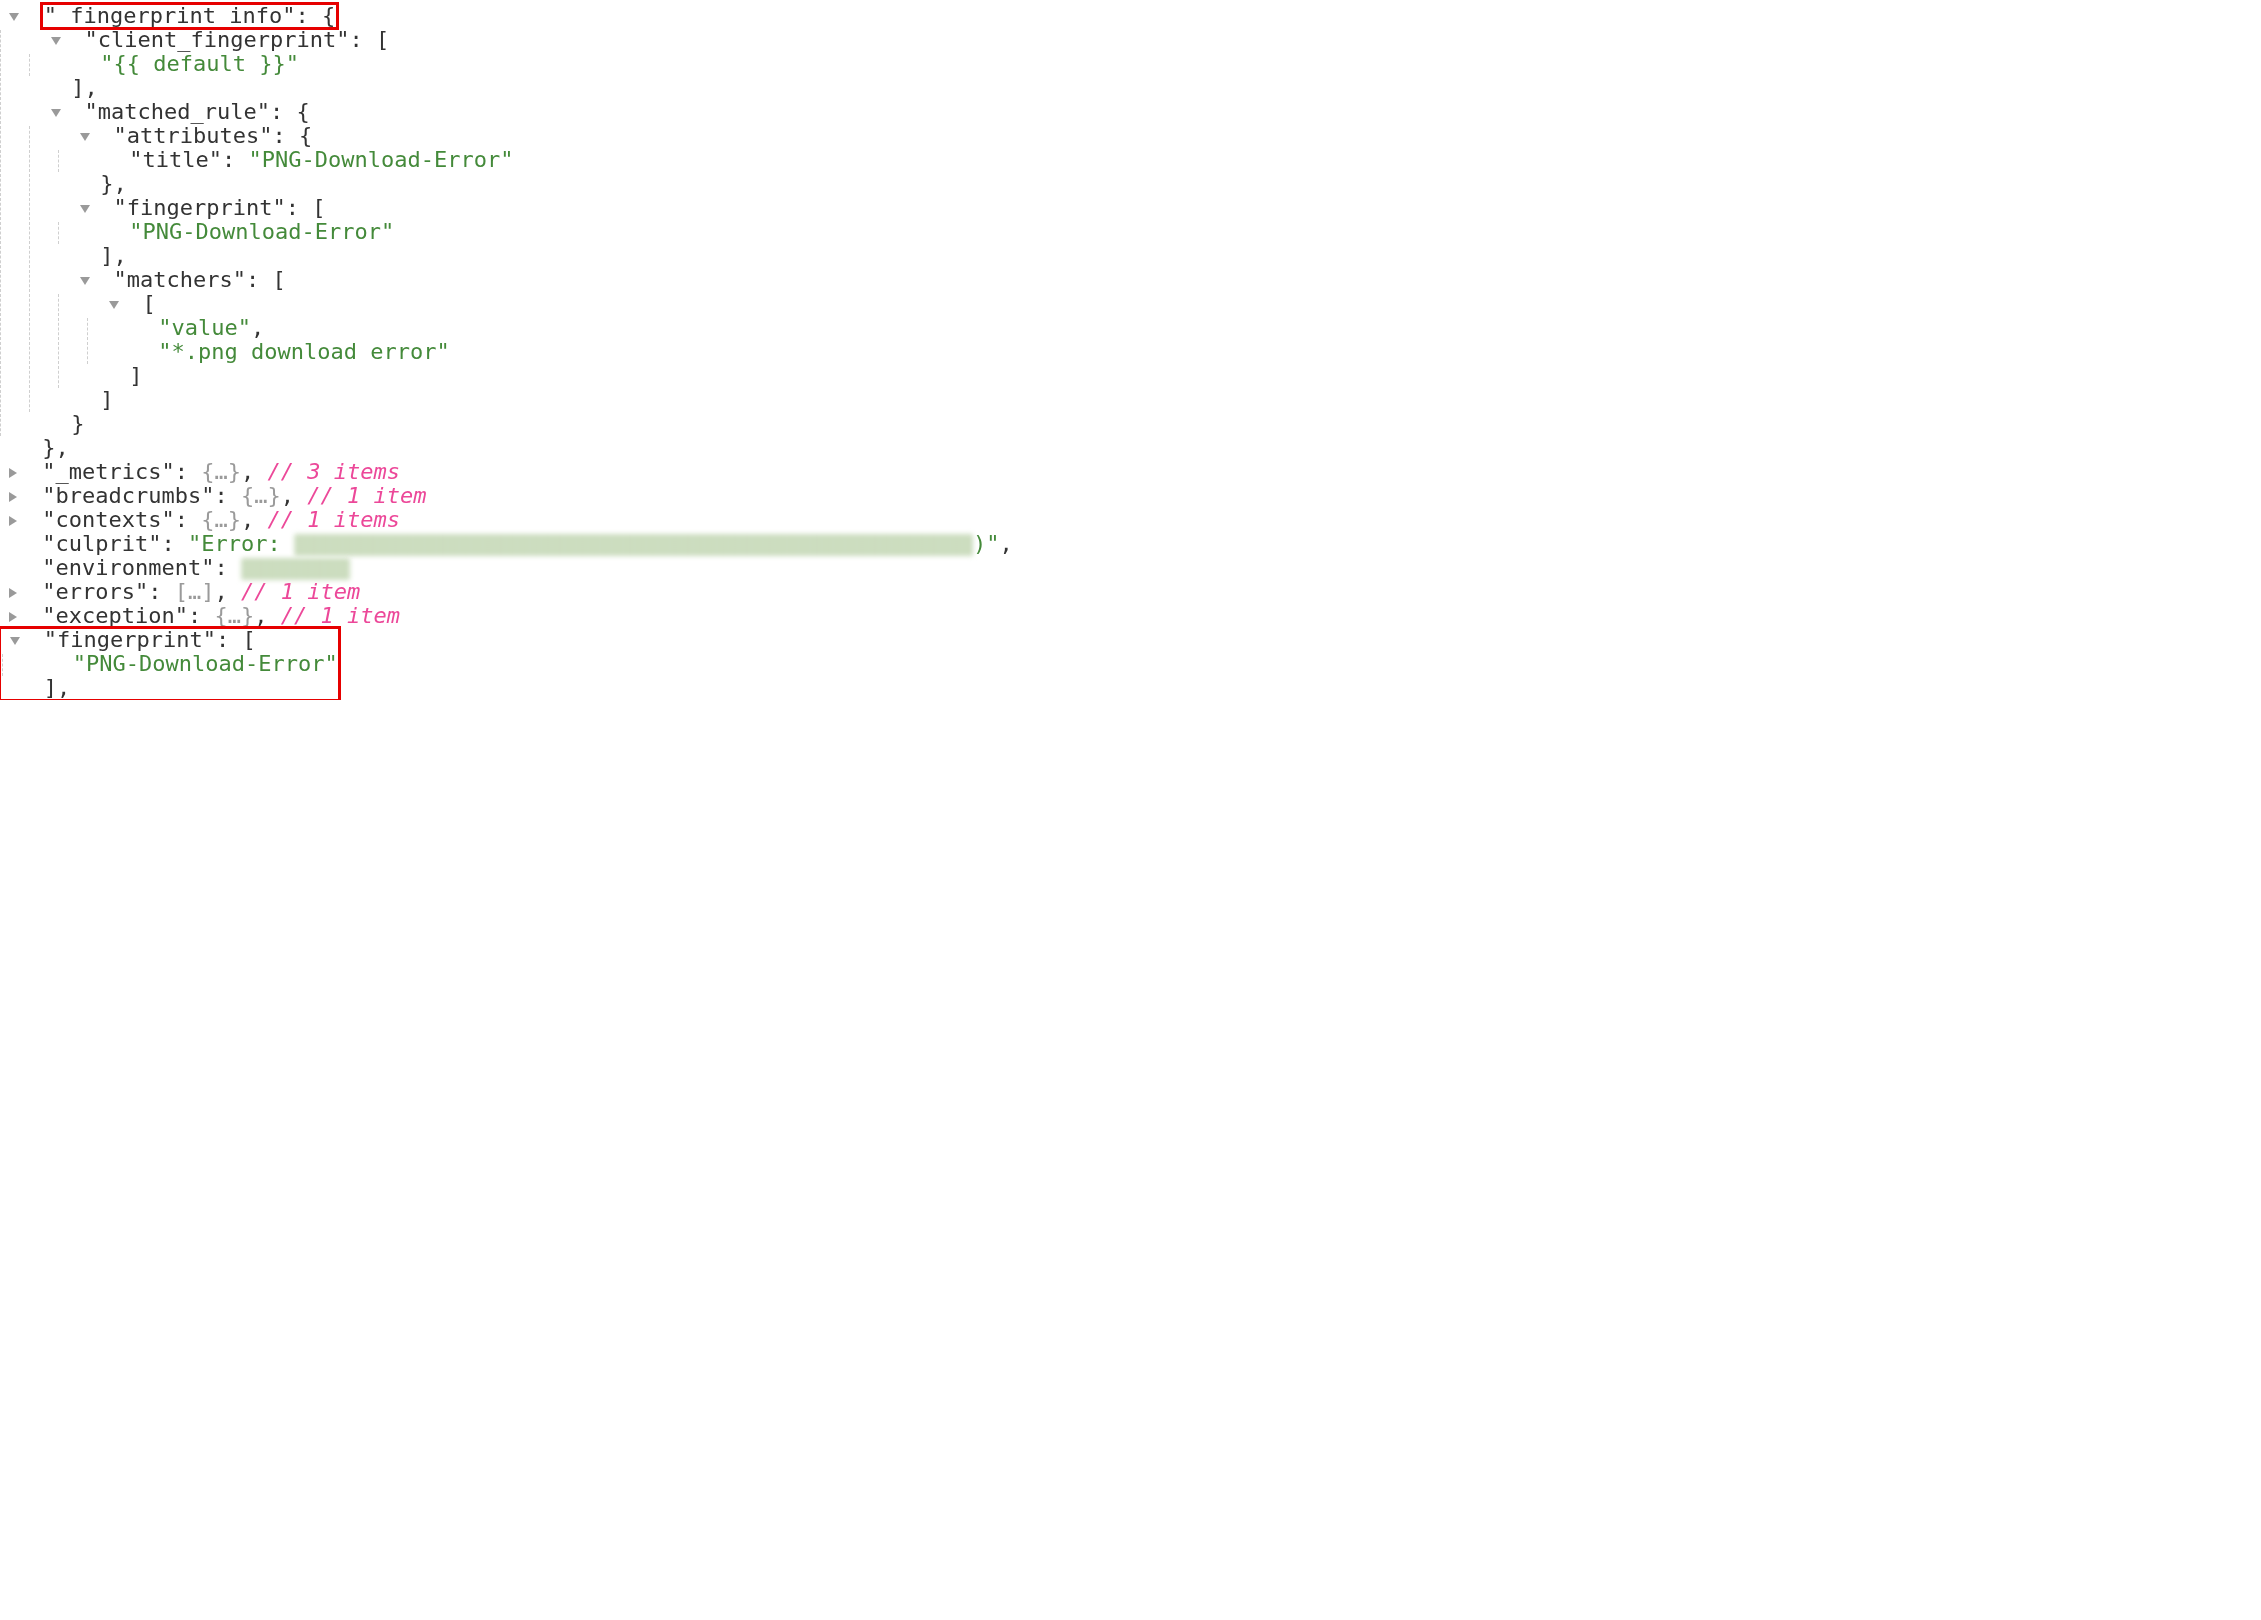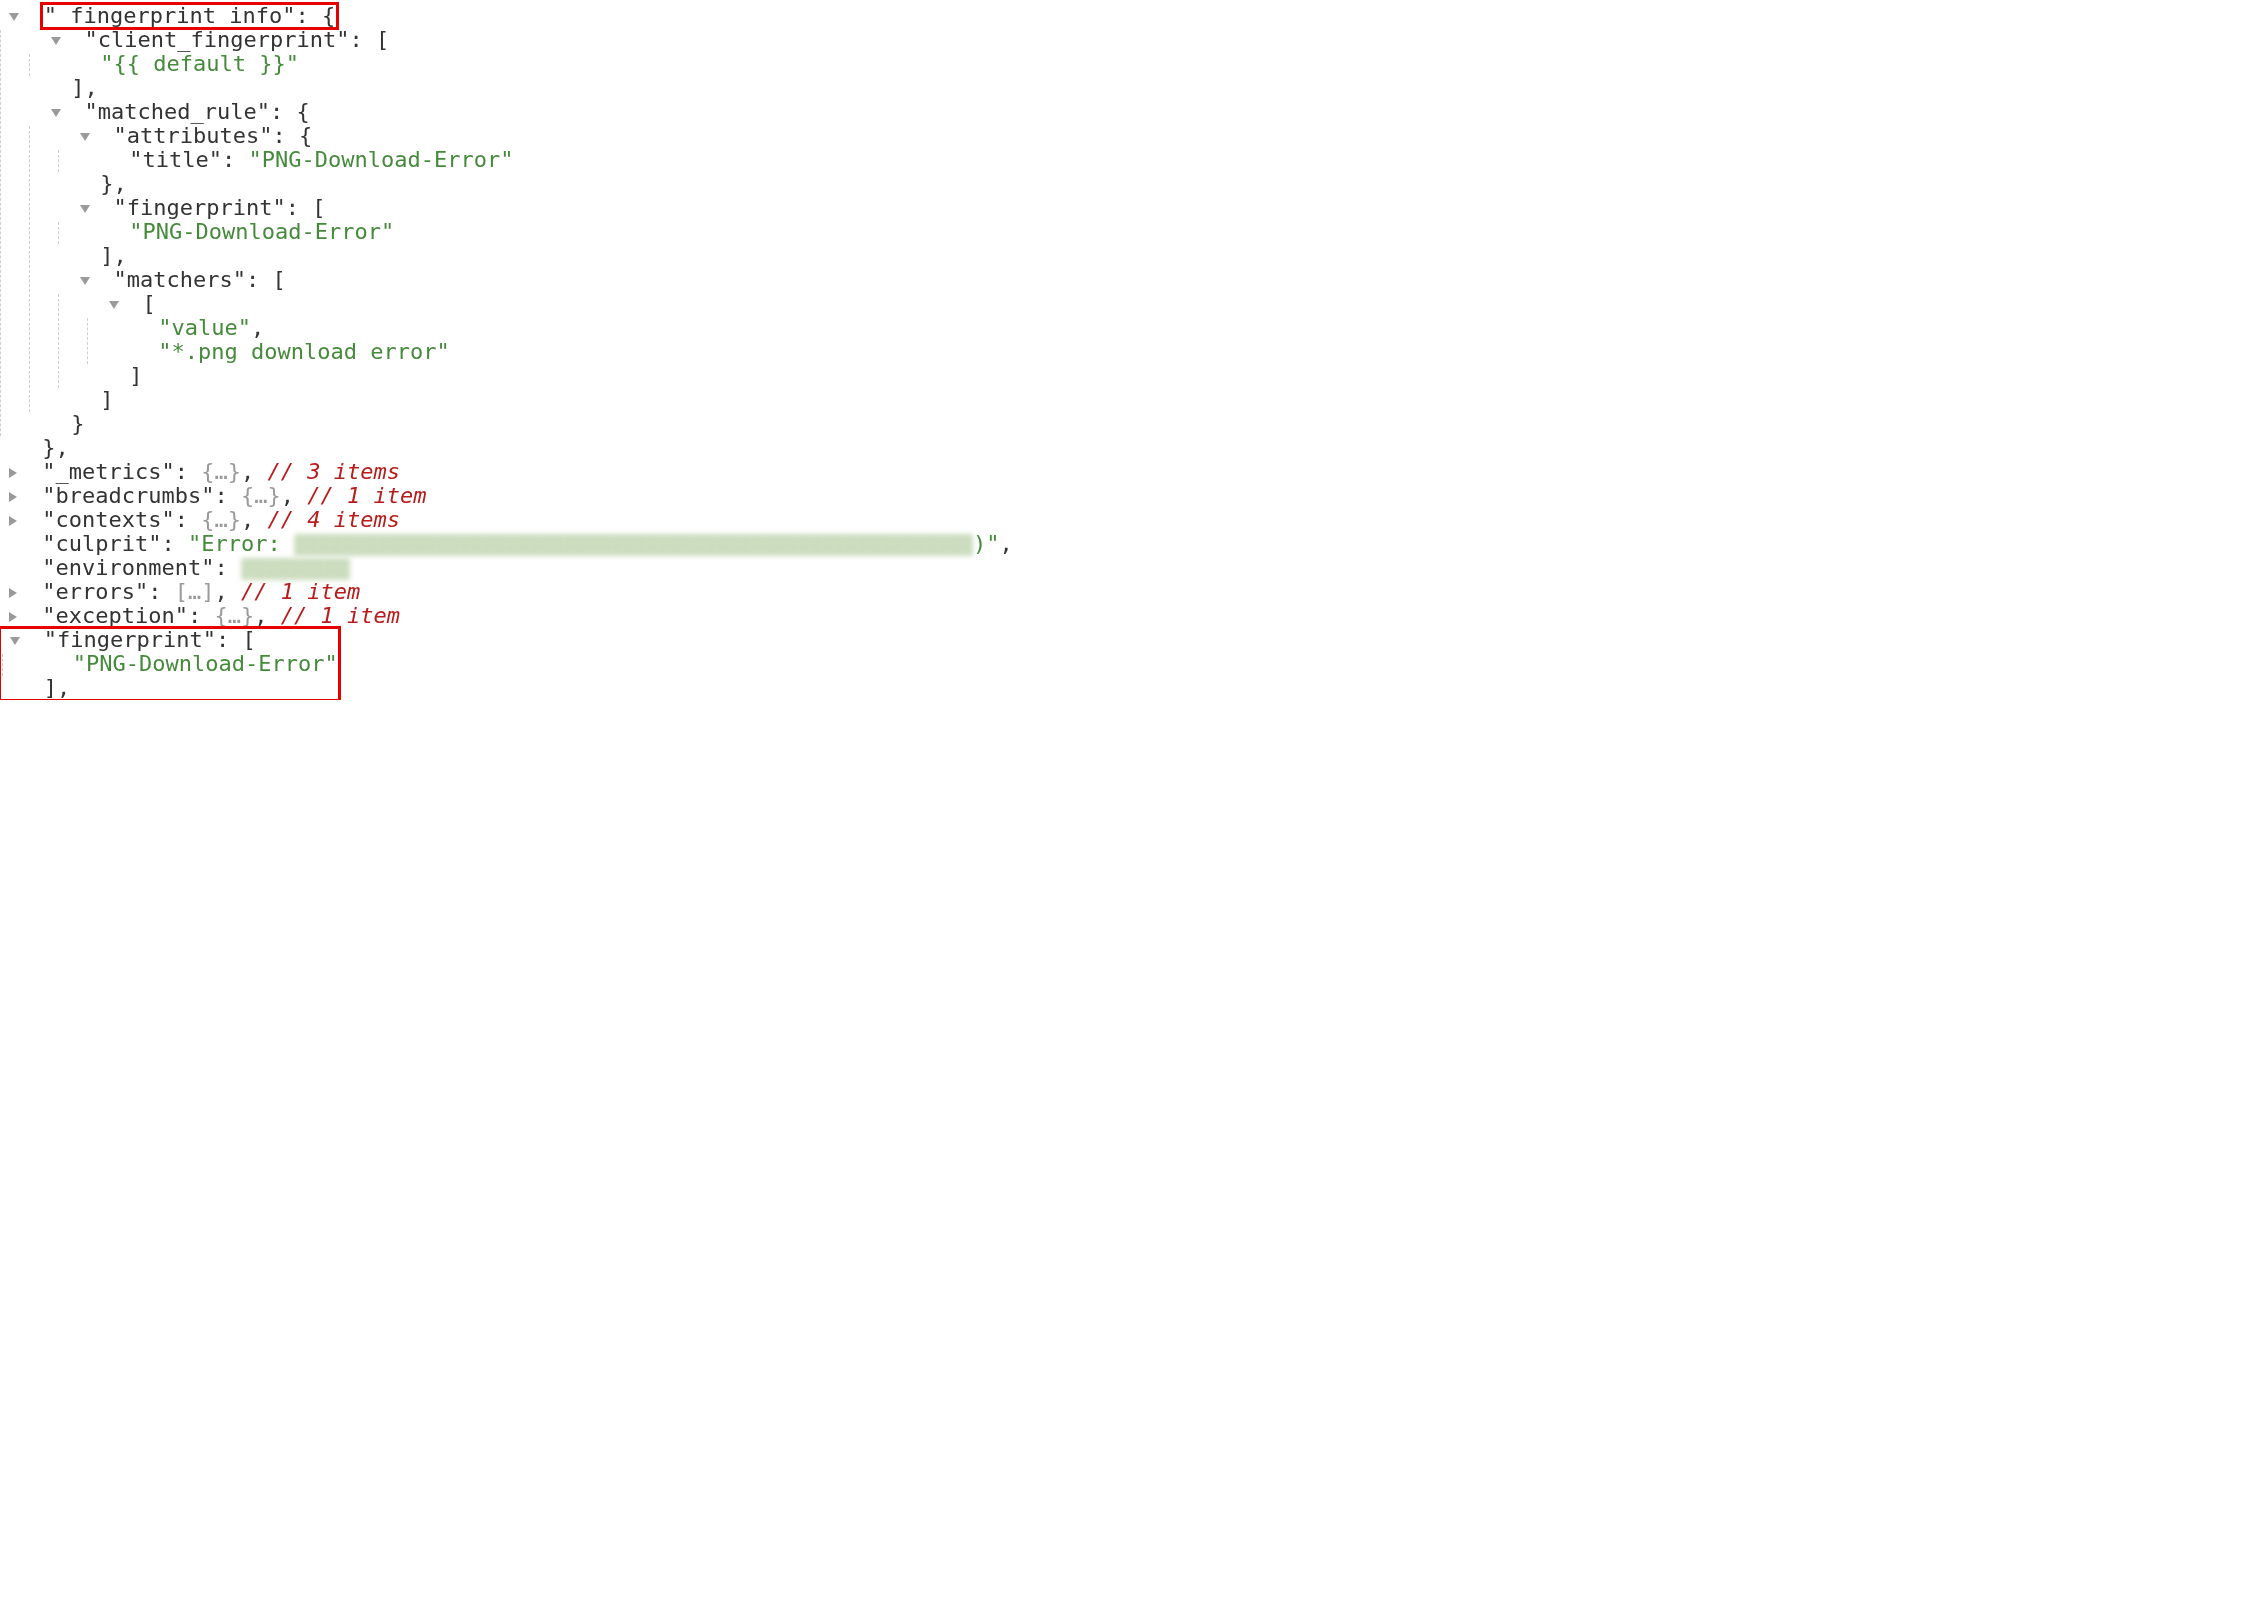--- a/index.html
+++ b/index.html
@@ -33,21 +33,21 @@
     transform: translateY(-50%);
     border-style: solid;
   }
   .caret.open::before  { border-width: 8px 5.8px 0 5.8px; border-color: #9a9a9a transparent transparent transparent; }
   .caret.closed::before{ border-width: 5.8px 0 5.8px 8px; border-color: transparent transparent transparent #9a9a9a; }
   .caret.none::before  { display:none; }
 
   .k   { color: #333; }     
   .p   { color: #333; }     
   .s   { color: #448a3a; }  
-  .cm  { color: #b91c1c; font-style: italic; text-align: center; }  
+  .cm  { color: #ec4899; font-style: italic; text-align: center; }  
   .ell { color: #9a9a9a; }
 
   .hl {
     outline: 3.6px solid #e60000;
     outline-offset: -1.5px;
     display: inline-block;
     padding: 0 1.5px;
   }
 
   .blur {
@@ -200,21 +200,21 @@
   <div class="line">
     <span class="caret closed"></span>
     <span class="k">"breadcrumbs"</span><span class="p">: </span><span class="ell">{…}</span><span class="p">,</span>
     <span class="cm">// 1 item</span>
   </div>
 
   
   <div class="line">
     <span class="caret closed"></span>
     <span class="k">"contexts"</span><span class="p">: </span><span class="ell">{…}</span><span class="p">,</span>
-    <span class="cm">// 4 items</span>
+    <span class="cm">// 1 items</span>
   </div>
 
   
   <div class="line">
     <span class="caret none"></span>
     <span class="k">"culprit"</span><span class="p">: </span><span class="s">"Error: </span><span class="blur w1"></span><span class="s">)"</span><span class="p">,</span>
   </div>
 
   
   <div class="line">

